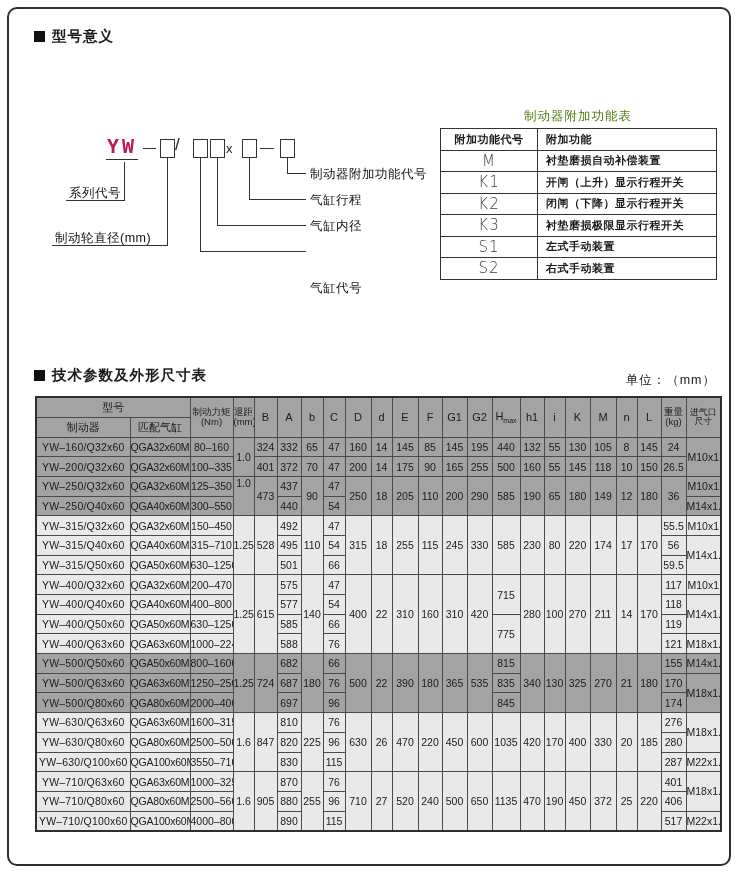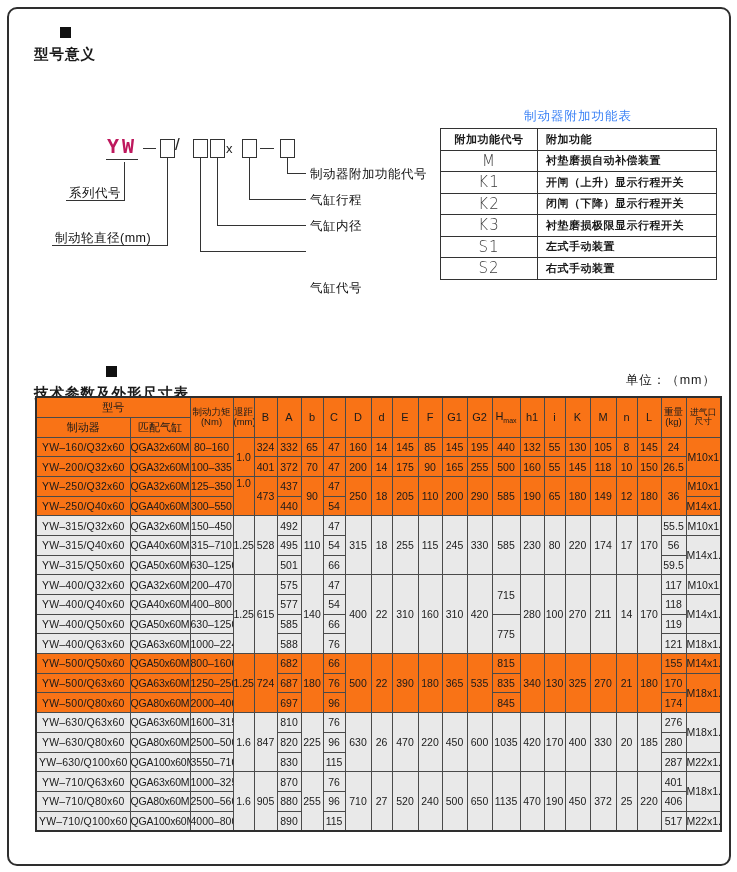--- a/index.html
+++ b/index.html
@@ -4,49 +4,49 @@
 <style>
   html,body{margin:0;padding:0;}
   body{
     width:737px;height:872px;position:relative;background:#fff;
     font-family:"Liberation Sans","DejaVu Sans",sans-serif;color:#1a1a1a;
     overflow:hidden;
   }
   .frame{position:absolute;left:7px;top:7px;width:720px;height:855px;
     border:2px solid #2e2e2e;border-radius:10px;}
   .sec-title{position:absolute;font-size:14.5px;font-weight:bold;letter-spacing:1px;
-    display:flex;align-items:center;gap:7px;flex-direction:column;}
+    display:flex;align-items:center;gap:7px;}
   .sq{width:11px;height:11px;background:#111;display:inline-block;}
   
   .diagram *{position:absolute;}
   .yw{left:106px;top:134px;font-family:"DejaVu Sans Mono",monospace;font-size:20px;
     font-weight:bold;letter-spacing:3px;border-bottom:1.5px solid #333;padding:0 1px 1px 1px;color:#be185d;}
   .mbox{width:13px;height:17px;border:1.2px solid #333;top:139px;background:#fff;}
   .b1{left:160px;} .b2{left:193px;} .b3{left:210px;} .b4{left:242px;} .b5{left:280px;}
   .slash{left:175px;top:135px;font-size:17px;color:#222;}
   .xsign{left:226px;top:141px;font-size:13px;color:#222;}
   .hline{height:1.2px;background:#333;}
   .vline{width:1.2px;background:#333;}
   .dlabel{font-size:12.5px;letter-spacing:0.5px;white-space:nowrap;color:#111;}
   
   .ft-title{position:absolute;left:440px;top:108px;width:276px;text-align:center;
-    font-size:12.5px;letter-spacing:1px;color:#3b82f6;}
+    font-size:12.5px;letter-spacing:1px;color:#4d7c0f;}
   table.ftable{position:absolute;left:440px;top:128px;border-collapse:collapse;
     table-layout:fixed;width:276px;background:#fff;}
   table.ftable th,table.ftable td{border:1.2px solid #333;font-weight:bold;
     font-size:11px;height:20.5px;padding:0 0 0 8px;text-align:left;letter-spacing:0.5px;}
   table.ftable col.c1{width:97px;} table.ftable col.c2{width:179px;}
   table.ftable td.code{text-align:center;padding:0;font-size:15px;color:#3a3a3a;
     font-family:"DejaVu Sans",sans-serif;font-weight:200;letter-spacing:1px;}
   table.ftable th.hcode{text-align:center;padding:0;}
   
   .unit-note{position:absolute;left:590px;top:372px;width:126px;font-size:12.5px;
     text-align:right;letter-spacing:1px;}
   table.spec{position:absolute;left:35px;top:396px;width:681px;border-collapse:collapse;
-    table-layout:fixed;background:#f97316;}
+    table-layout:fixed;background:#a3a3a3;}
   table.spec th,table.spec td{border:1px solid #4a4a4a;padding:0;text-align:center;
     font-weight:normal;font-size:10.5px;white-space:nowrap;overflow:hidden;}
   table.spec{border:2px solid #2e2e2e;}
   table.spec thead tr{height:20px;}
   table.spec thead th{font-size:11px;}
   table.spec tbody tr{height:19.7px;}
   table.spec tbody tr.shade td{background:#e9e9e9;}
   table.spec tbody tr.grp td{border-top:1.8px solid #333;}
   th .l2,td .l2{display:block;line-height:1.08;}
   th .small{font-size:9.5px;}

